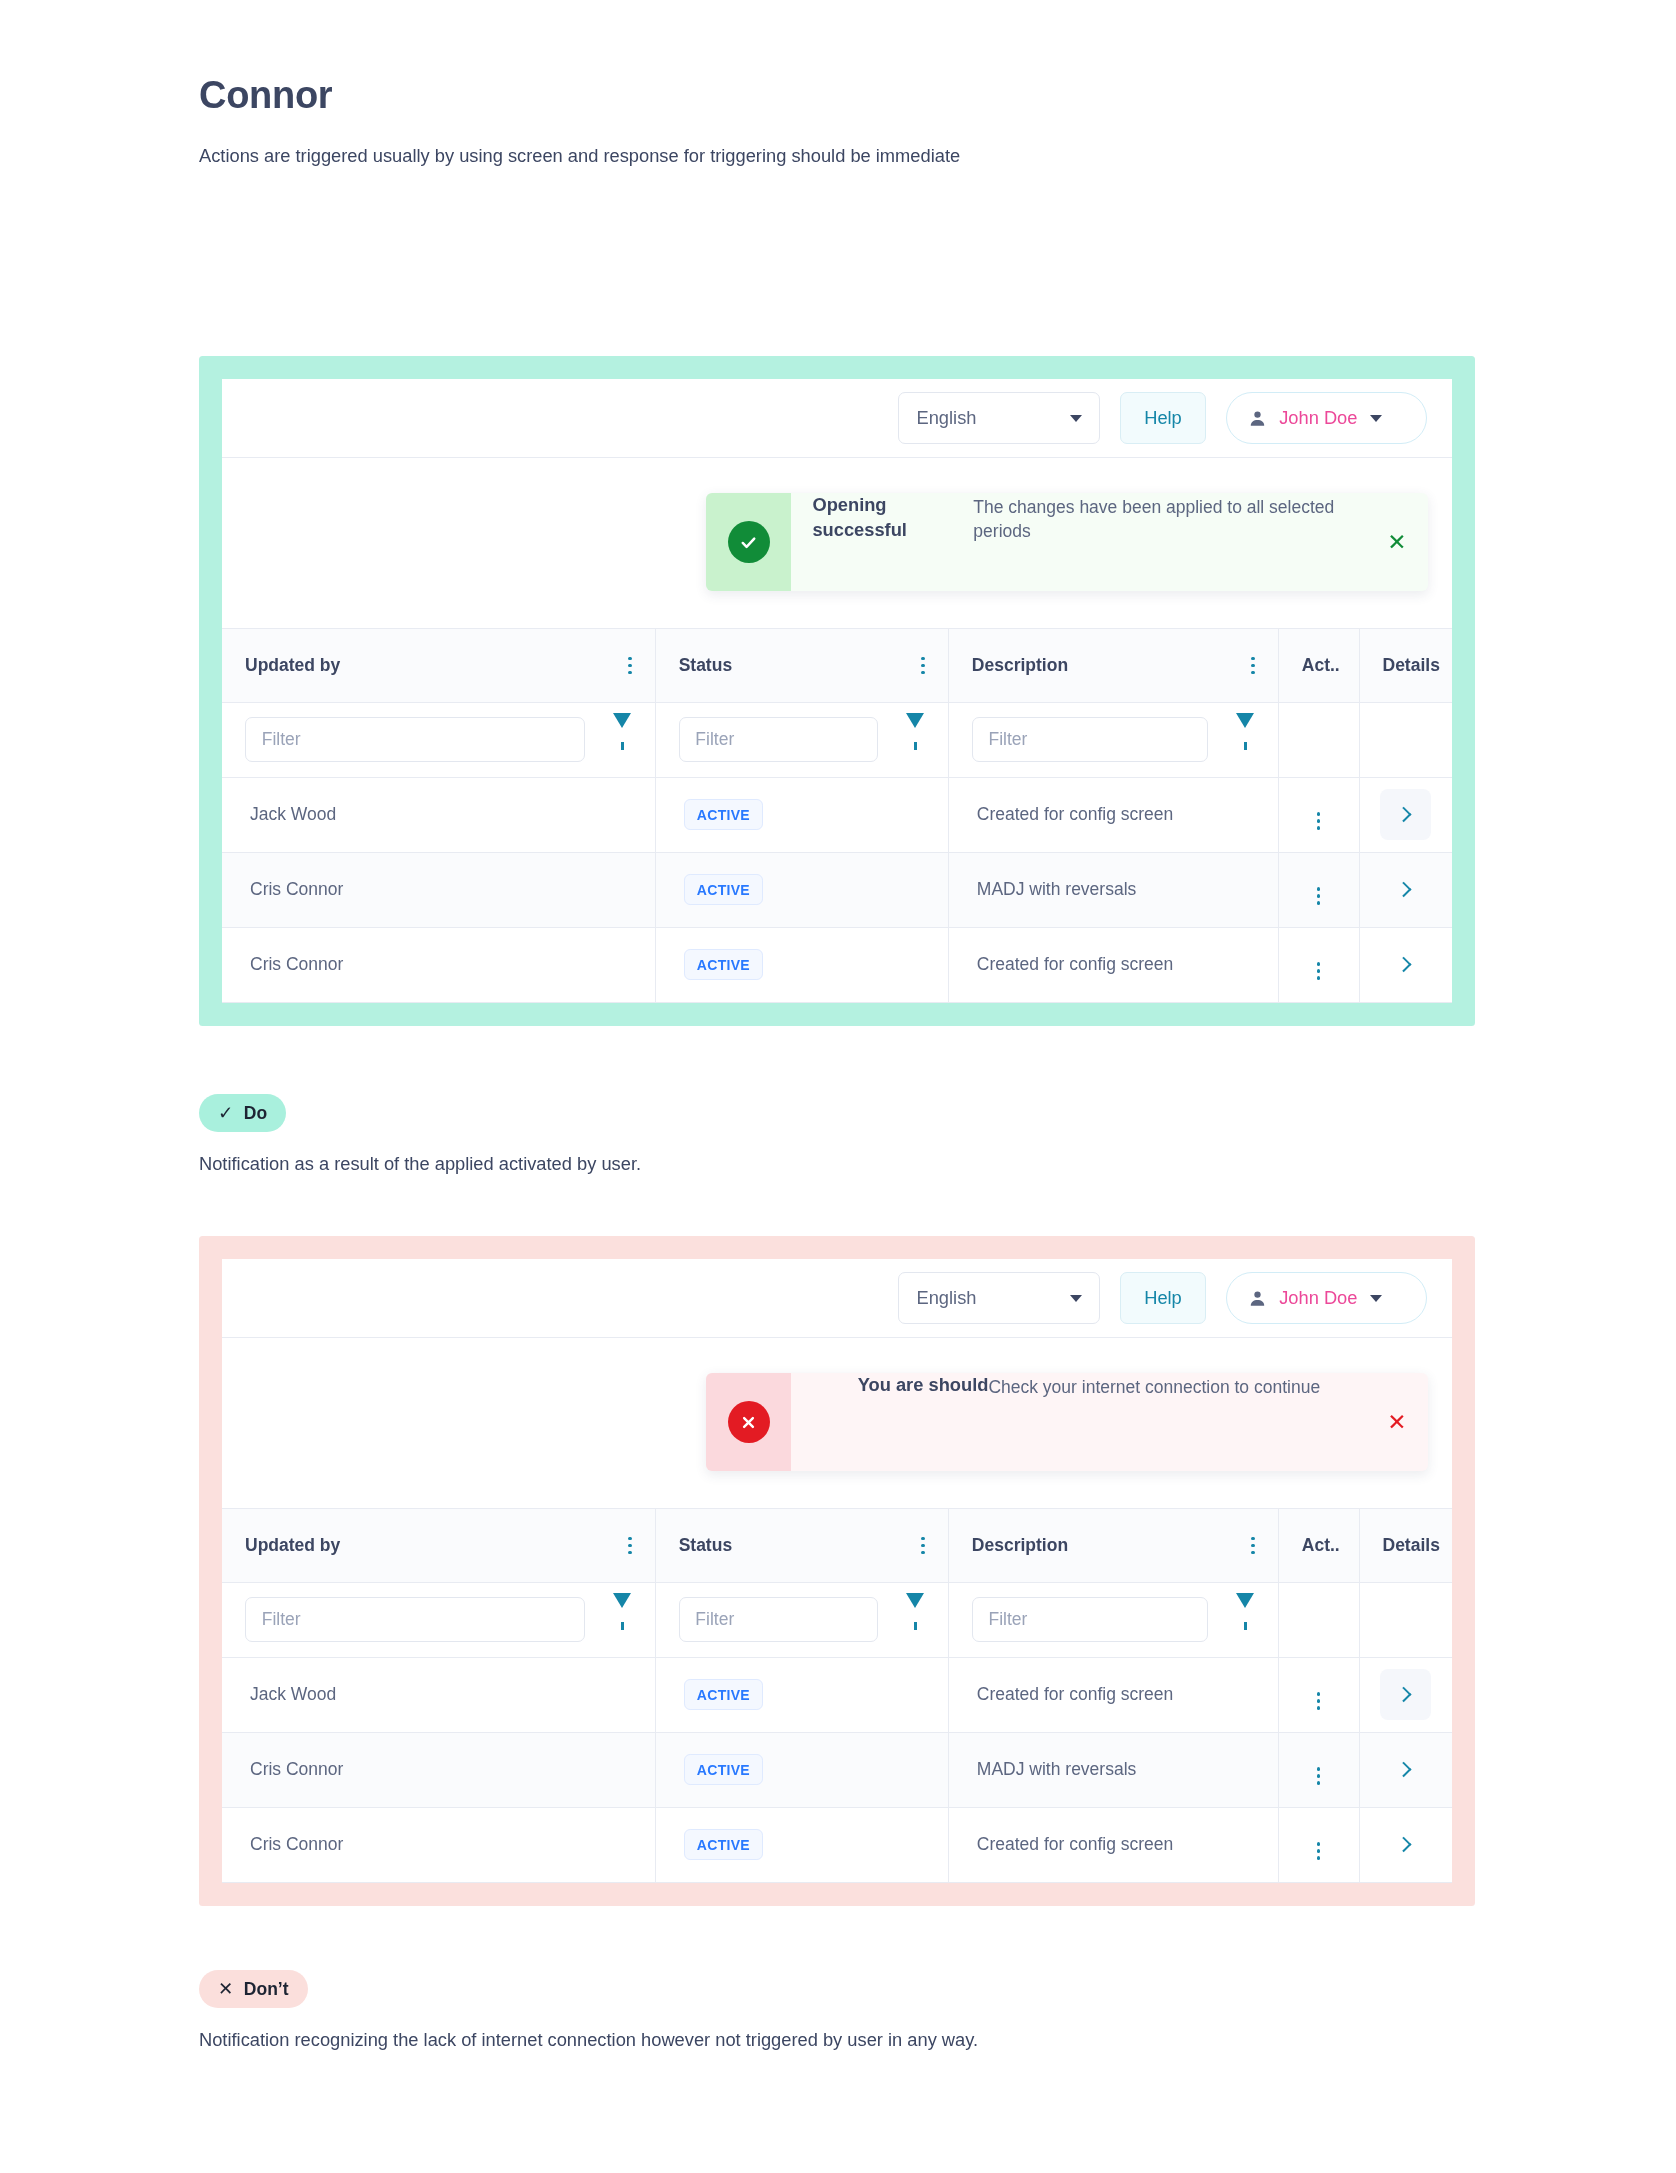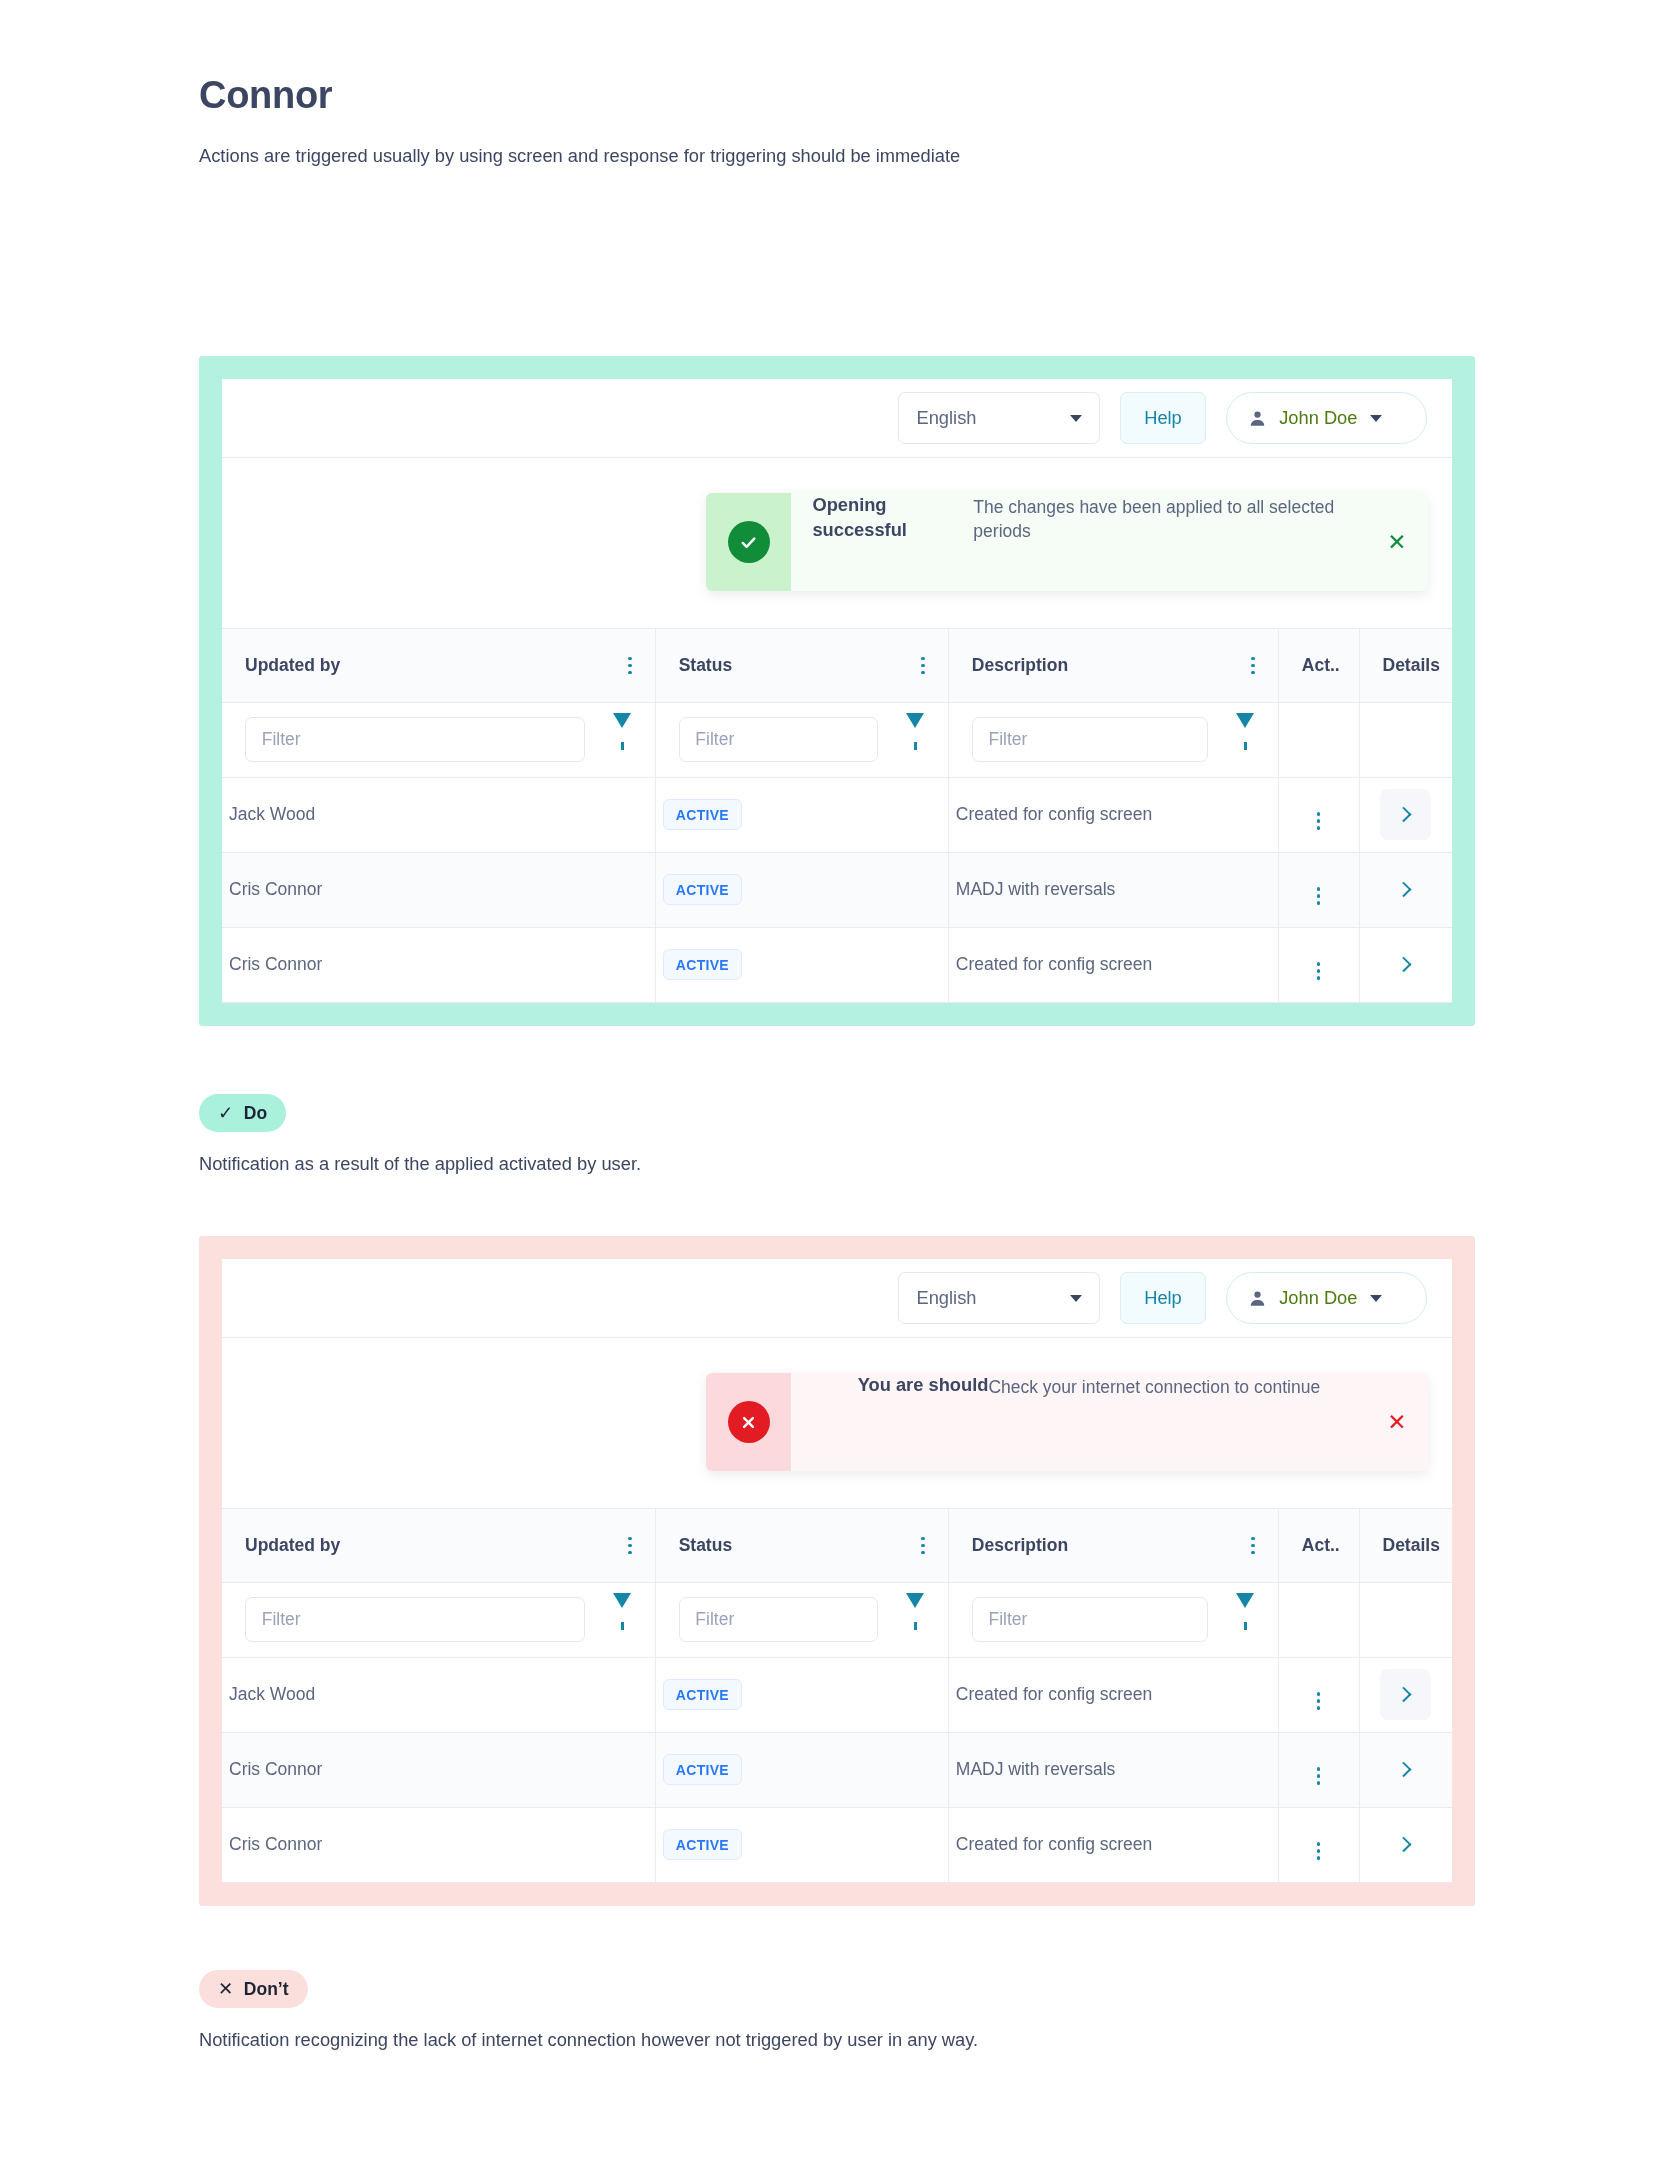--- a/index.html
+++ b/index.html
@@ -89,21 +89,21 @@
     height: 52px;
     min-width: 201px;
     border: 0.9px solid #d2edf7;
     border-radius: 26px;
     background: #ffffff;
     display: flex;
     align-items: center;
     gap: 12.2px;
     padding: 0 21px;
     font-size: 18.3px;
-    color: #4d7c0f;
+    color: #ec4899;
   }
   .chev-d {
     width: 0; height: 0;
     border-left: 6.1px solid transparent;
     border-right: 6.1px solid transparent;
     border-top: 7px solid #3c4662;
     flex: 0 0 auto;
   }
   .avatar-ic { width: 19px; height: 19px; flex: 0 0 auto; display:block; }
 
@@ -213,21 +213,21 @@
     border-left: 9.6px solid transparent;
     border-right: 9.6px solid transparent;
     border-top: 15px solid #1586a8;
   }
   .funnel-wrap { position: relative; width: 19px; height: 23px; flex:0 0 auto; }
   .funnel-wrap::after{
     content:""; position:absolute; left:7.9px; top:14px; width:3.5px; height:7.9px; background:#1586a8;
   }
 
   
-  .tbl tbody tr.data td { height: 75px; padding: 0 7px; font-size: 17.5px; color: #5c6680; }
+  .tbl tbody tr.data td { height: 75px; padding: 0 28px; font-size: 17.5px; color: #5c6680; }
   .tbl tbody tr.data.alt td { background: #fafbfd; }
   .badge {
     display:inline-flex; align-items:center; justify-content:center;
     height: 31px; padding: 0 12.2px;
     border: 0.9px solid #dfeaff;
     border-radius: 6.1px;
     background: #f4f8ff;
     color: #2979ff;
     font-size: 14px;
     font-weight: bold;

